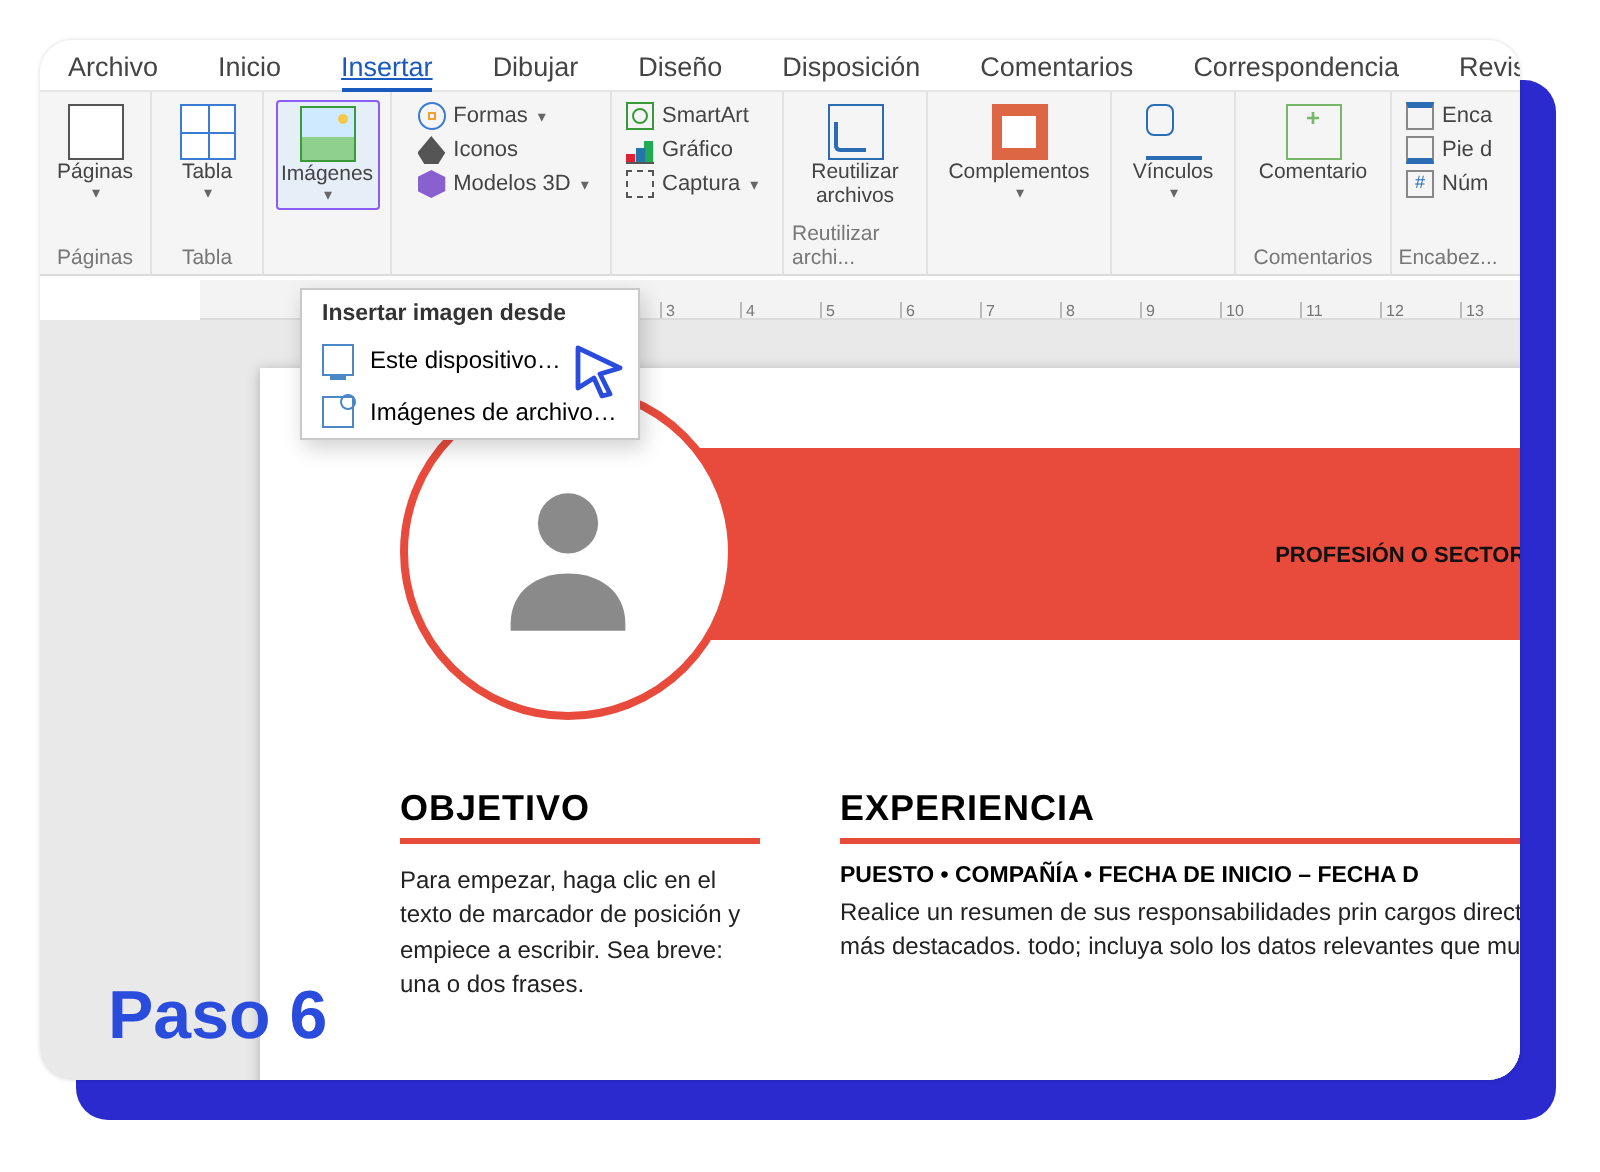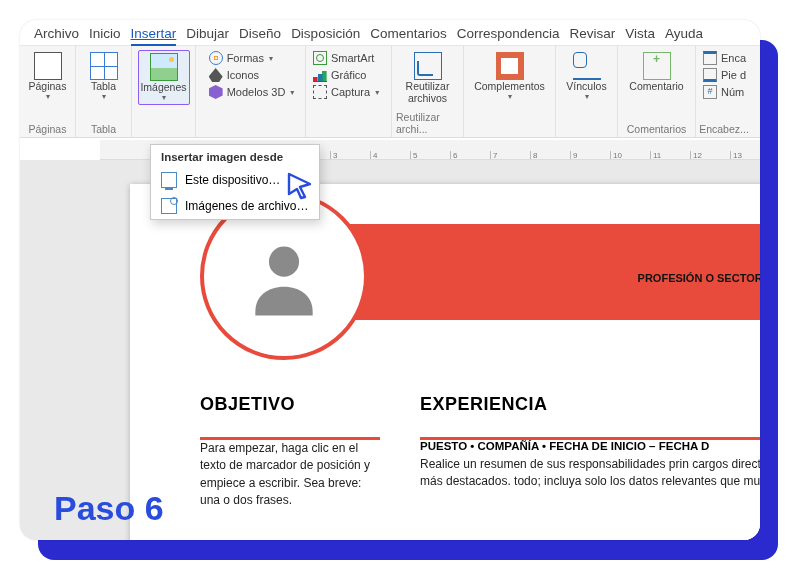--- a/index.html
+++ b/index.html
@@ -26,21 +26,21 @@
     background: #fff;
     border-radius: 16px;
     overflow: hidden;
     z-index: 1;
     box-shadow: 0 0 2px rgba(0,0,0,.15);
   }
 
   
   .menubar {
     display: flex;
-    gap: 10px;
+    gap: 30px;
     padding: 6px 14px 2px 14px;
     font-size: 13.5px;
     color: #444;
     border-bottom: 1px solid #e6e6e6;
   }
   .menubar span { cursor: default; }
   .menubar .active {
     color: #185abd;
     border-bottom: 2px solid #185abd;
     padding-bottom: 3px;
@@ -186,21 +186,21 @@
   .name-block .nm{ font-size:32px; font-weight:800; letter-spacing:1px;}
   .name-block .sub{ font-size:11px; font-weight:700; line-height:1.35;}
 
   .cols{
     position:absolute; top:210px; left:70px; right:20px;
     display:flex; gap:40px;
   }
   .col{ flex:1; }
   .col h3{
     font-size:18px; font-weight:800; letter-spacing:.5px;
-    border-bottom:3px solid #E84B3C; padding-bottom:22px; 
+    border-bottom:3px solid #E84B3C; padding-bottom:4px; margin-bottom:10px;
   }
   .col p, .col .line{
     font-size:12px; color:#222; line-height:1.45;
   }
   .col .bold{ font-weight:700; font-size:11.5px; margin-bottom:4px;}
 
   .step-label{
     position:absolute; left:34px; bottom:12px;
     font-size:34px; font-weight:700; color:#2a4cdc;
     z-index:50;

